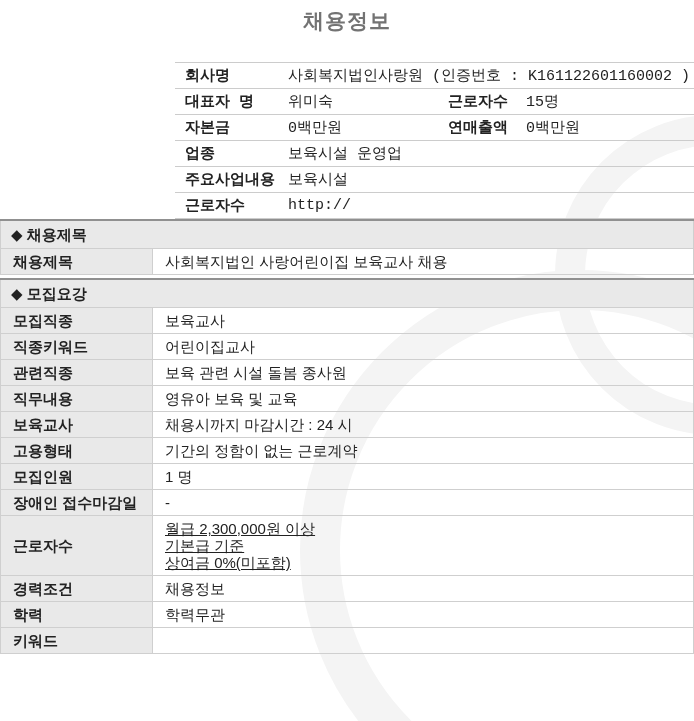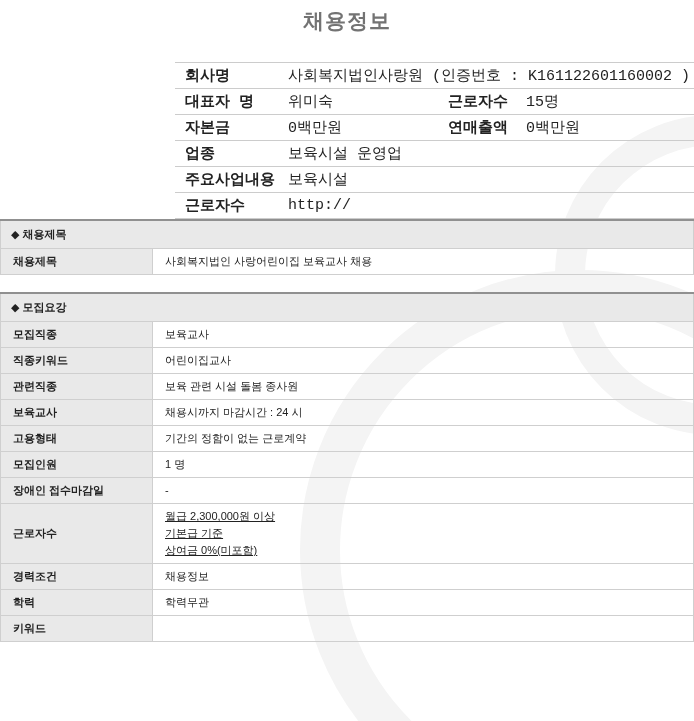--- a/index.html
+++ b/index.html
@@ -53,22 +53,22 @@
     white-space:nowrap;
   }
   table.company td.lbl{font-weight:bold;padding-left:10px;width:135px;}
   table.company td.lbl2{font-weight:bold;width:78px;}
   table.company td.val{width:160px;}
 
   
   table.section{
     width:694px;
     border-collapse:collapse;
-    font-size:11px;
-    margin-bottom:17px;
+    font-size:15px;
+    margin-bottom:3px;
     background:transparent;
   }
   table.section td{
     border:1px solid var(--border);
     padding:4px 12px;
     line-height:17px;
     vertical-align:middle;
   }
   table.section tr.sec-head td{
     border-top:2px solid var(--border-dark);
@@ -157,20 +157,24 @@
       </tr>
       <tr>
         <td class="lbl">직종키워드</td>
         <td class="val">어린이집교사</td>
       </tr>
       <tr>
         <td class="lbl">관련직종</td>
         <td class="val">보육 관련 시설 돌봄 종사원</td>
       </tr>
       <tr>
+        <td class="lbl">직무내용</td>
+        <td class="val">영유아 보육 및 교육</td>
+      </tr>
+      <tr>
         <td class="lbl">보육교사</td>
         <td class="val">채용시까지 마감시간 : 24 시</td>
       </tr>
       <tr>
         <td class="lbl">고용형태</td>
         <td class="val">기간의 정함이 없는 근로계약</td>
       </tr>
       <tr>
         <td class="lbl">모집인원</td>
         <td class="val">1 명</td>

